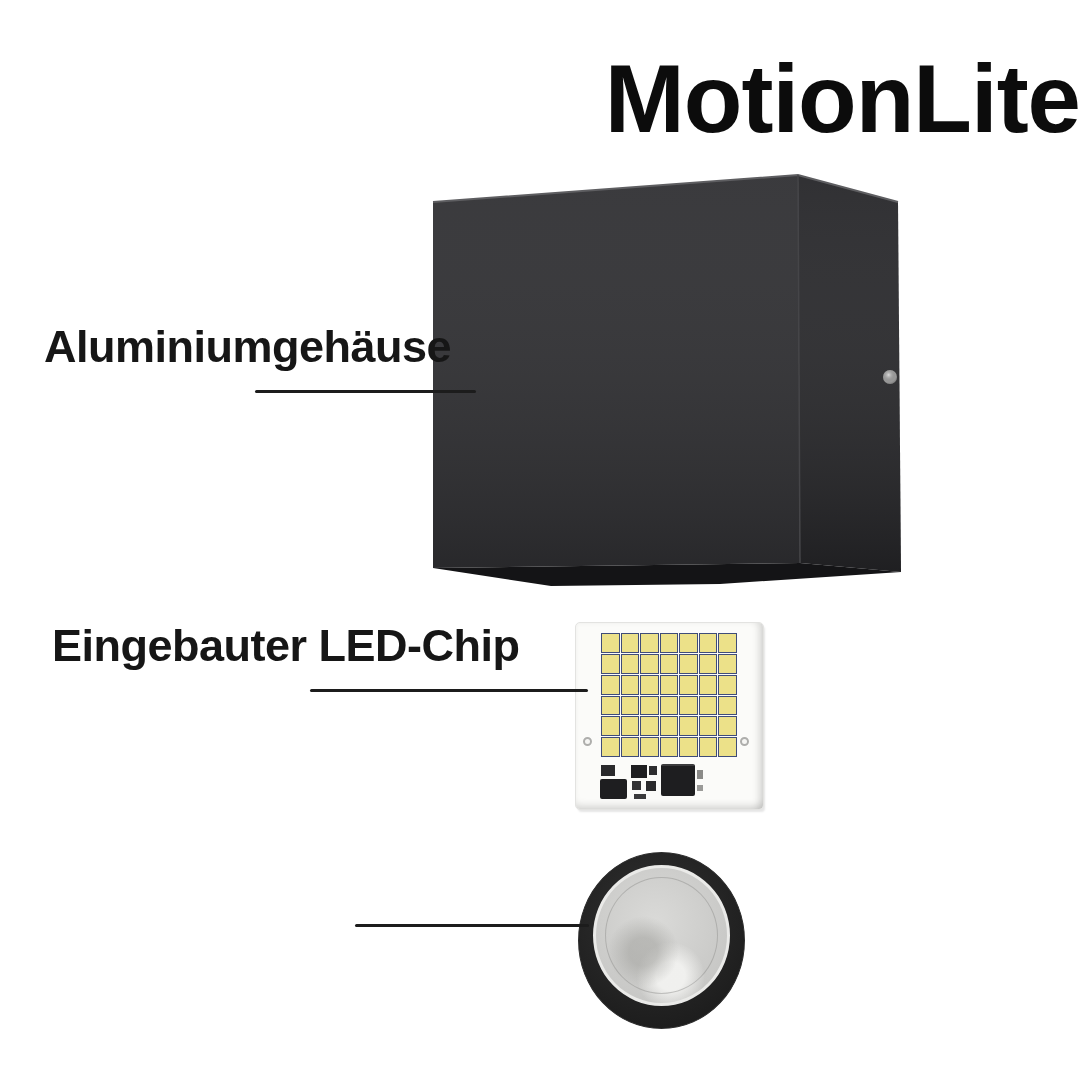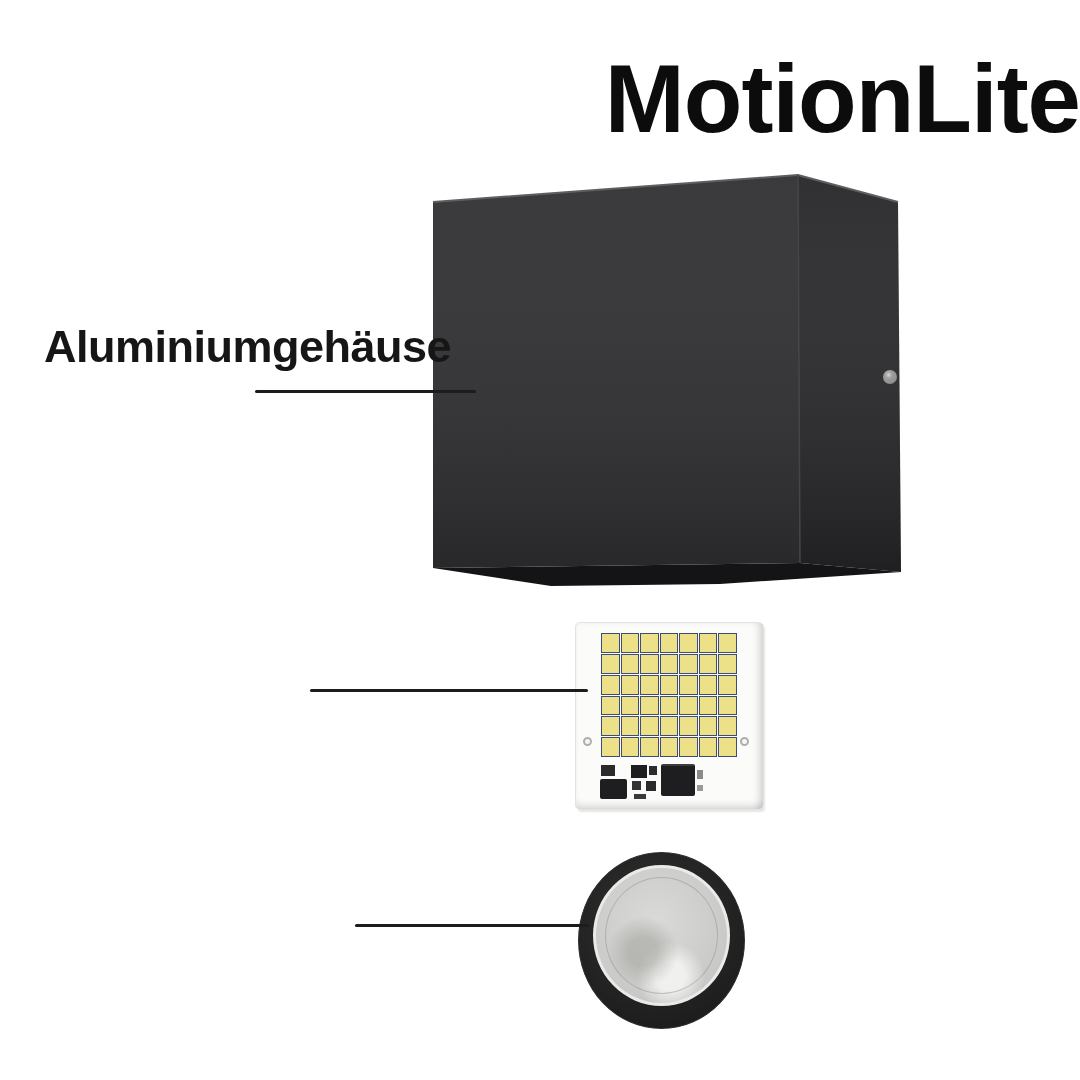--- a/index.html
+++ b/index.html
@@ -176,20 +176,23 @@
       <i class="c4"></i>
       <i class="c5"></i>
       <i class="c6"></i>
       <i class="c7"></i>
       <i class="c8"></i>
       <i class="c9"></i>
       <i class="c10"></i>
     </div>
   </div>
 
+  <div class="callout callout-led">
+    <span class="callout-label">Eingebauter LED-Chip</span>
+  </div>
   <div class="leader leader-led"></div>
 
   <div class="sensor">
     <div class="sensor-lens"></div>
   </div>
 
   <div class="leader leader-sensor"></div>
 
 </div>
 

